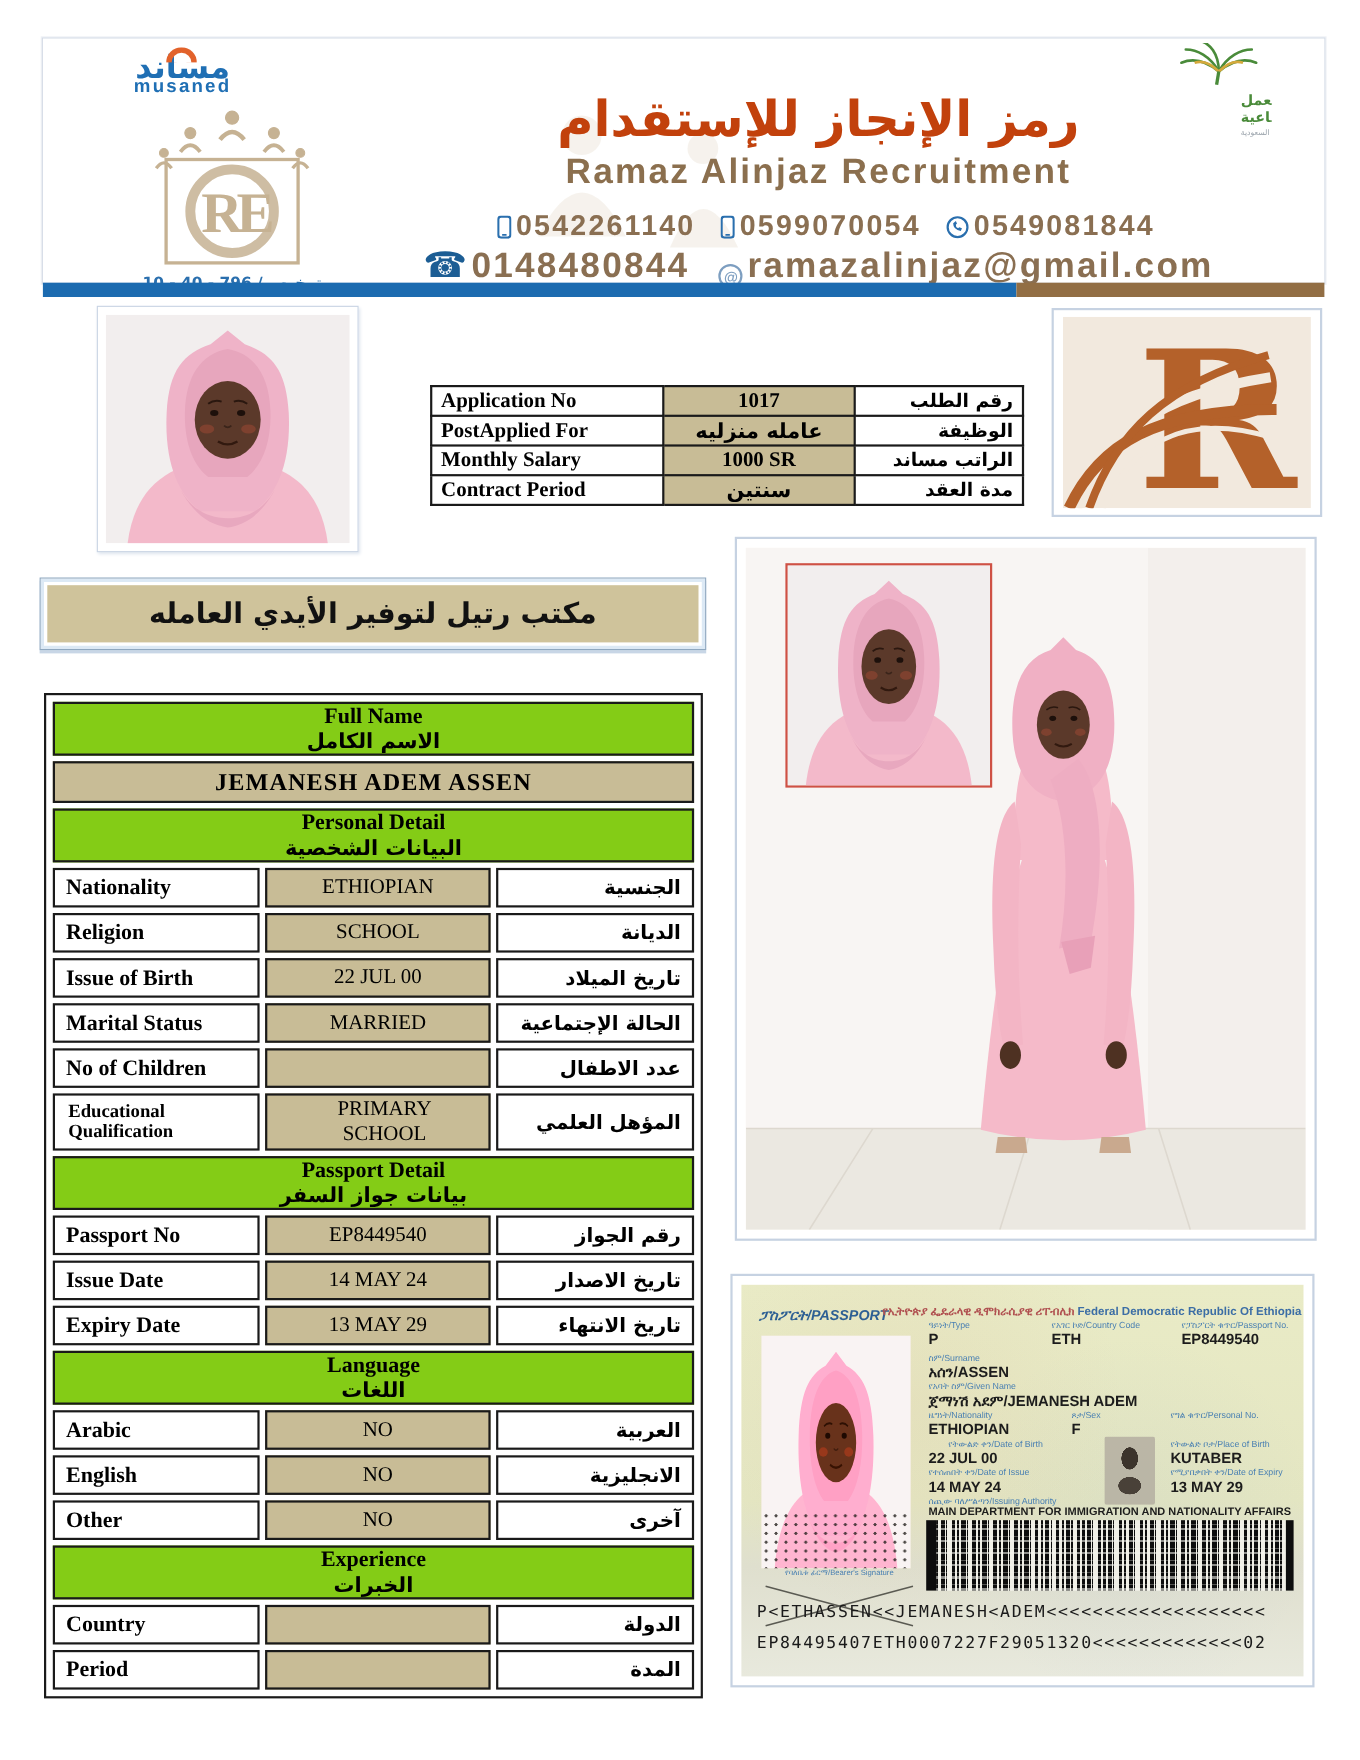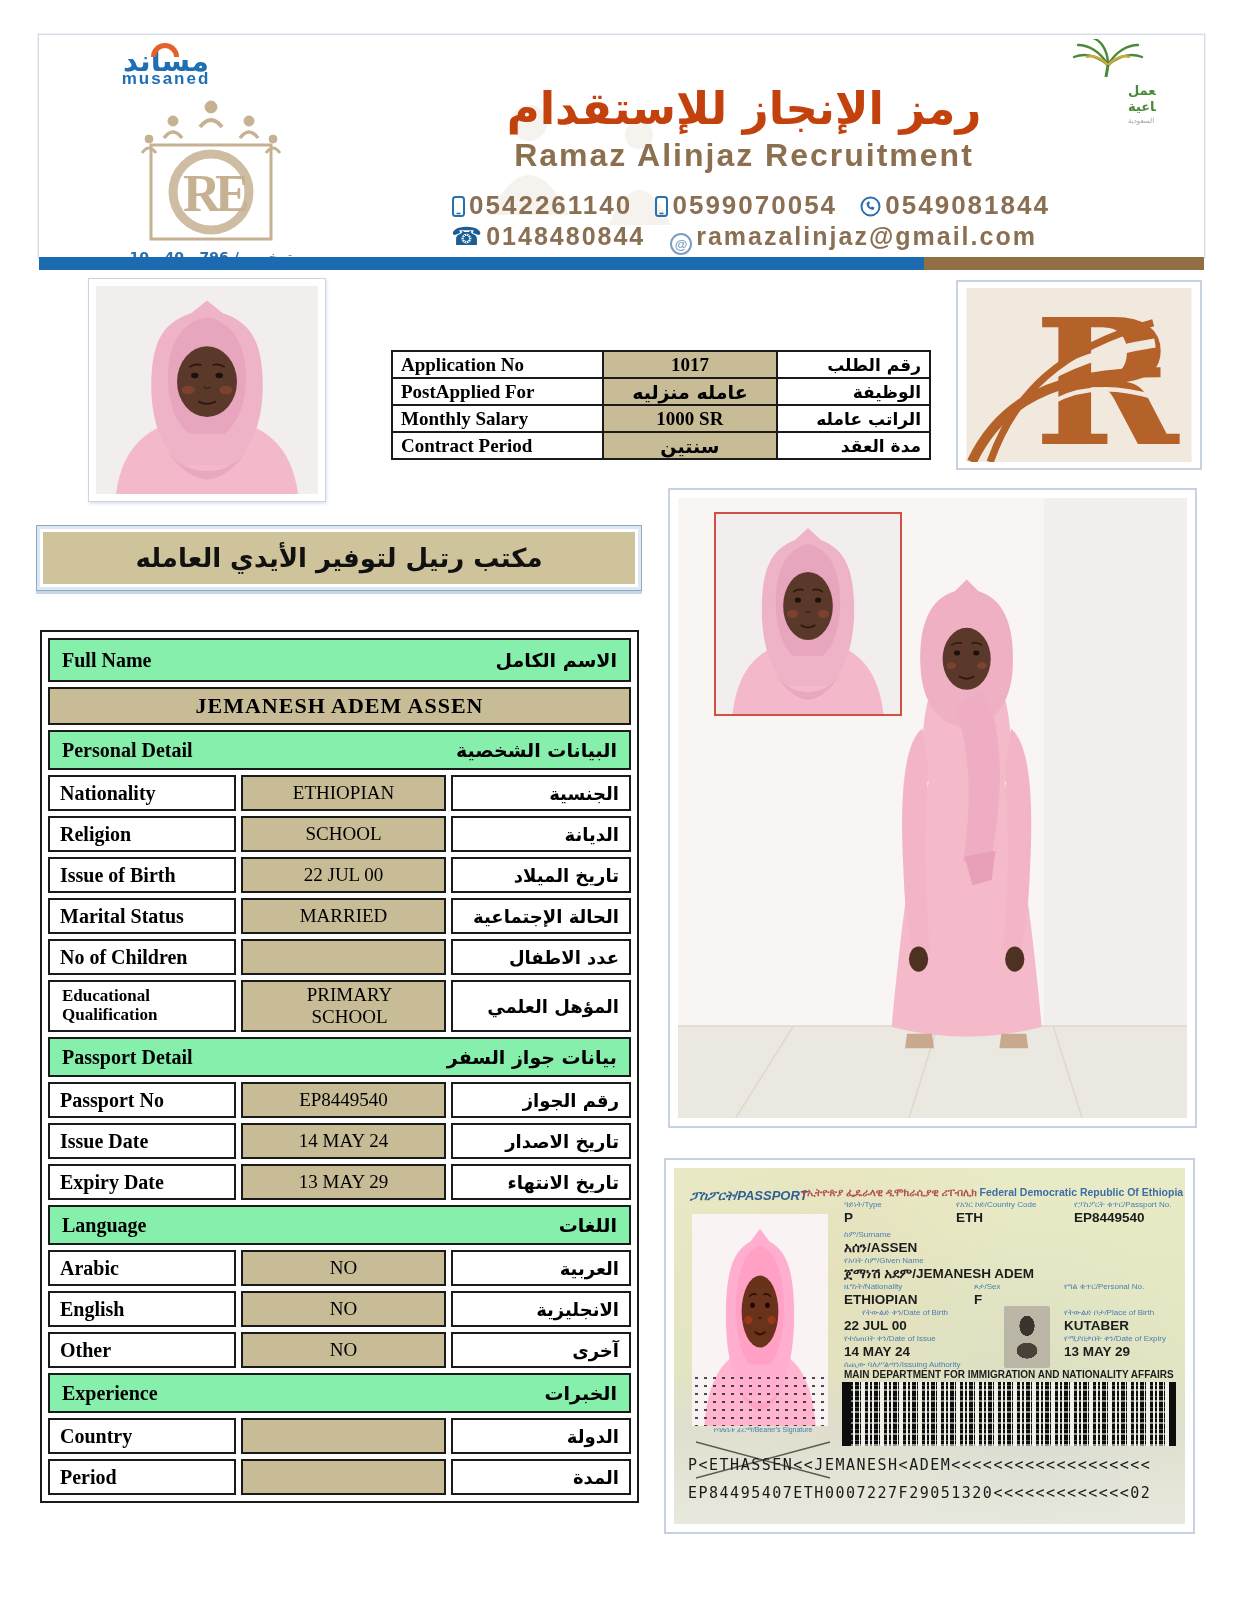--- a/index.html
+++ b/index.html
@@ -27,21 +27,21 @@
 
   .ministry { position:absolute; right:48px; top:4px; width:160px; }
 
   .hdr-right { position:absolute; left:320px; right:75px; top:48px; text-align:center; }
   .title-ar { font-family:"DejaVu Sans",sans-serif; direction:rtl; font-weight:bold;
     font-size:45px; color:#c2410c; line-height:1.15; }
   .title-en { font-family:"Liberation Sans",sans-serif; font-weight:bold; font-size:32px;
     letter-spacing:2px; color:#8b6f4e; margin-top:2px; }
   .phones { margin-top:16px; font-family:"Liberation Sans",sans-serif; font-weight:bold;
     color:#8a6f52; font-size:26px; letter-spacing:2px; }
-  .phones .line2 { font-size:25px; margin-top:1px; }
+  .phones .line2 { font-size:32px; margin-top:1px; }
   .pic { display:inline-block; vertical-align:-3px; margin:0 4px 0 14px; }
   .tel-icon::before { content:"☎"; font-family:"DejaVu Sans",sans-serif; color:#1c5d94; margin-right:4px; letter-spacing:0; }
   .at-icon { display:inline-flex; width:22px; height:22px; border:2px solid #7d9ec0; border-radius:50%;
     align-items:center; justify-content:center; vertical-align:-4px; margin:0 4px 0 16px; }
   .at-icon::before { content:"@"; font:bold 13px "Liberation Sans",sans-serif; color:#7d9ec0; letter-spacing:0; }
   .watermark { position:absolute; left:420px; top:60px; opacity:.16; }
 
   
   .portrait-box { position:absolute; left:88px; top:278px; width:238px; height:224px;
     background:#fff; border:1px solid #c9d4e4; box-shadow:1px 2px 3px #dde4ee; padding:7px; }
@@ -61,22 +61,22 @@
 
   
   .banner { position:absolute; left:36px; top:525px; width:606px; height:66px;
     background:#fff; border:1px solid #8fa8c0; box-shadow:0 3px 0 #c8d6e6, inset 0 0 0 3px #dce9f5; padding:6px; }
   .banner-inner { height:100%; background:#cfc39b; display:flex; align-items:center; justify-content:center;
     font-family:"DejaVu Sans",sans-serif; direction:rtl; font-weight:bold; font-size:26px; color:#111; }
 
   
   .bio-table { position:absolute; left:40px; top:630px; width:599px;
     border:2px solid #1a1a1a; background:#fff; padding:6px; display:flex; flex-direction:column; gap:5px; }
-  .r-sec { border:2px solid #1a1a1a; background:#86efac; min-height:40px; display:flex;
-    align-items:center; justify-content:space-between; padding:0 12px; }
+  .r-sec { border:2px solid #1a1a1a; background:#84cc16; min-height:40px; display:flex;
+    align-items:center; justify-content:space-between; padding:0 12px;flex-direction:column; }
   .r-first { min-height:44px; }
   .r-sec .en { font-weight:bold; font-size:20px; }
   .r-sec .ar { font-weight:bold; font-size:19px; direction:rtl; }
   .r-name { border:2px solid #1a1a1a; background:#c8bc96; min-height:38px; display:flex;
     align-items:center; justify-content:center; font-weight:bold; font-size:22px; letter-spacing:1px; }
   .r-data { display:grid; grid-template-columns:188px 205px 1fr; gap:5px; }
   .r-data .cell { border:2px solid #1a1a1a; min-height:36px; display:flex; align-items:center; }
   .r-data.tall .cell { min-height:52px;padding-left:12px; }
   .cell.label { padding-left:10px; font-weight:bold; font-size:20px; background:#fff; }
   .r-data.tall .cell.label { font-size:17px; line-height:1.1; }
@@ -264,21 +264,21 @@
           <td class="c3 ar">رقم الطلب</td>
         </tr>
     <tr>
           <td class="c1">PostApplied For</td>
           <td class="c2 ar">عامله منزليه</td>
           <td class="c3 ar">الوظيفة</td>
         </tr>
     <tr>
           <td class="c1">Monthly Salary</td>
           <td class="c2">1000 SR</td>
-          <td class="c3 ar">الراتب عامله</td>
+          <td class="c3 ar">الراتب مساند</td>
         </tr>
     <tr>
           <td class="c1">Contract Period</td>
           <td class="c2 ar">سنتين</td>
           <td class="c3 ar">مدة العقد</td>
         </tr>
   </tbody>
     </table>
 
   <div class="r-box">

